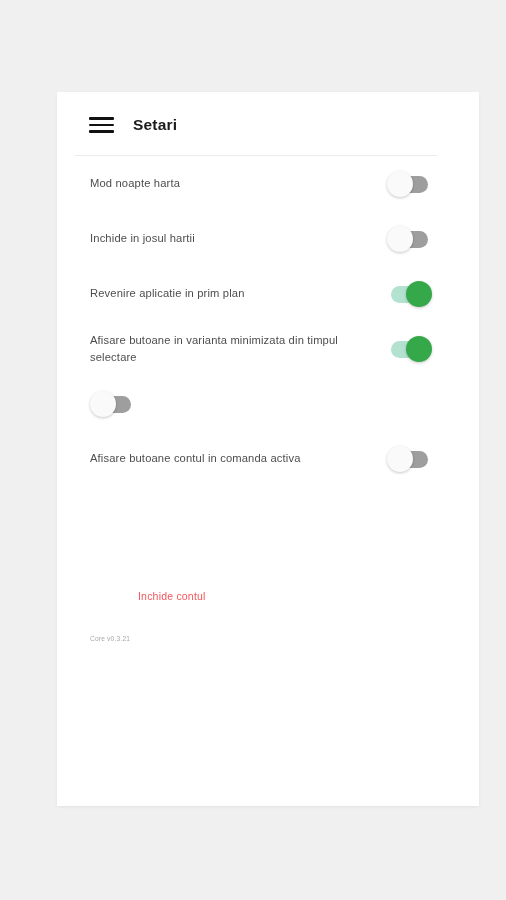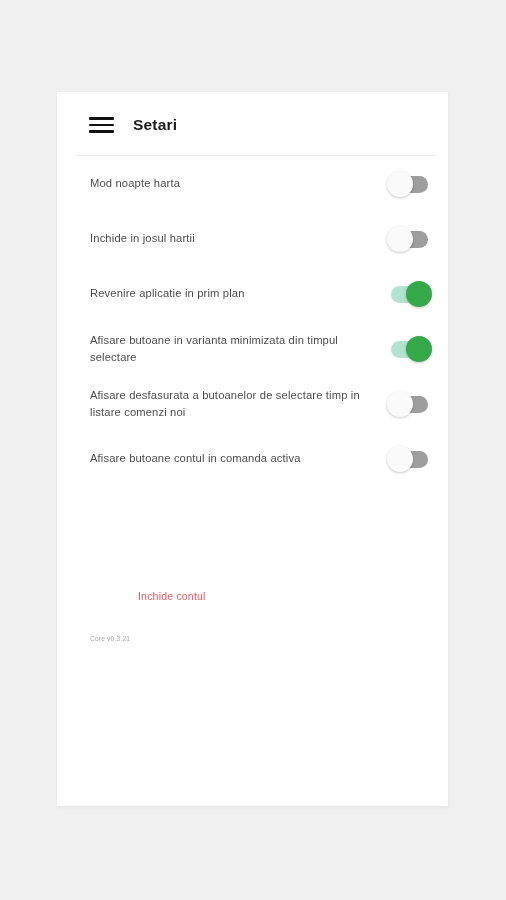--- a/index.html
+++ b/index.html
@@ -16,21 +16,21 @@
   .screen {
     position: relative;
     width: 506px;
     height: 900px;
     background: #f0f0f0;
   }
   .card {
     position: absolute;
     left: 57px;
     top: 92px;
-    width: 391px;
+    width: 422px;
     height: 714px;
     background: #ffffff;
     box-shadow: 0 1px 3px rgba(0,0,0,0.06);
   }
   
   .header {
     position: relative;
     height: 63px;
   }
   .hamburger {
@@ -184,21 +184,20 @@
 
       <div class="row">
         <div class="row-label">Afisare butoane in varianta minimizata din timpul selectare</div>
         <div class="toggle on">
           <div class="track"></div>
           <div class="thumb"></div>
         </div>
       </div>
 
       <div class="row">
-        <div class="row-label">Afisare desfasurata a butoanelor de selectare timp in listare comenzi noi</div>
         <div class="toggle off">
           <div class="track"></div>
           <div class="thumb"></div>
         </div>
       </div>
 
       <div class="row">
         <div class="row-label">Afisare butoane contul in comanda activa</div>
         <div class="toggle off">
           <div class="track"></div>

